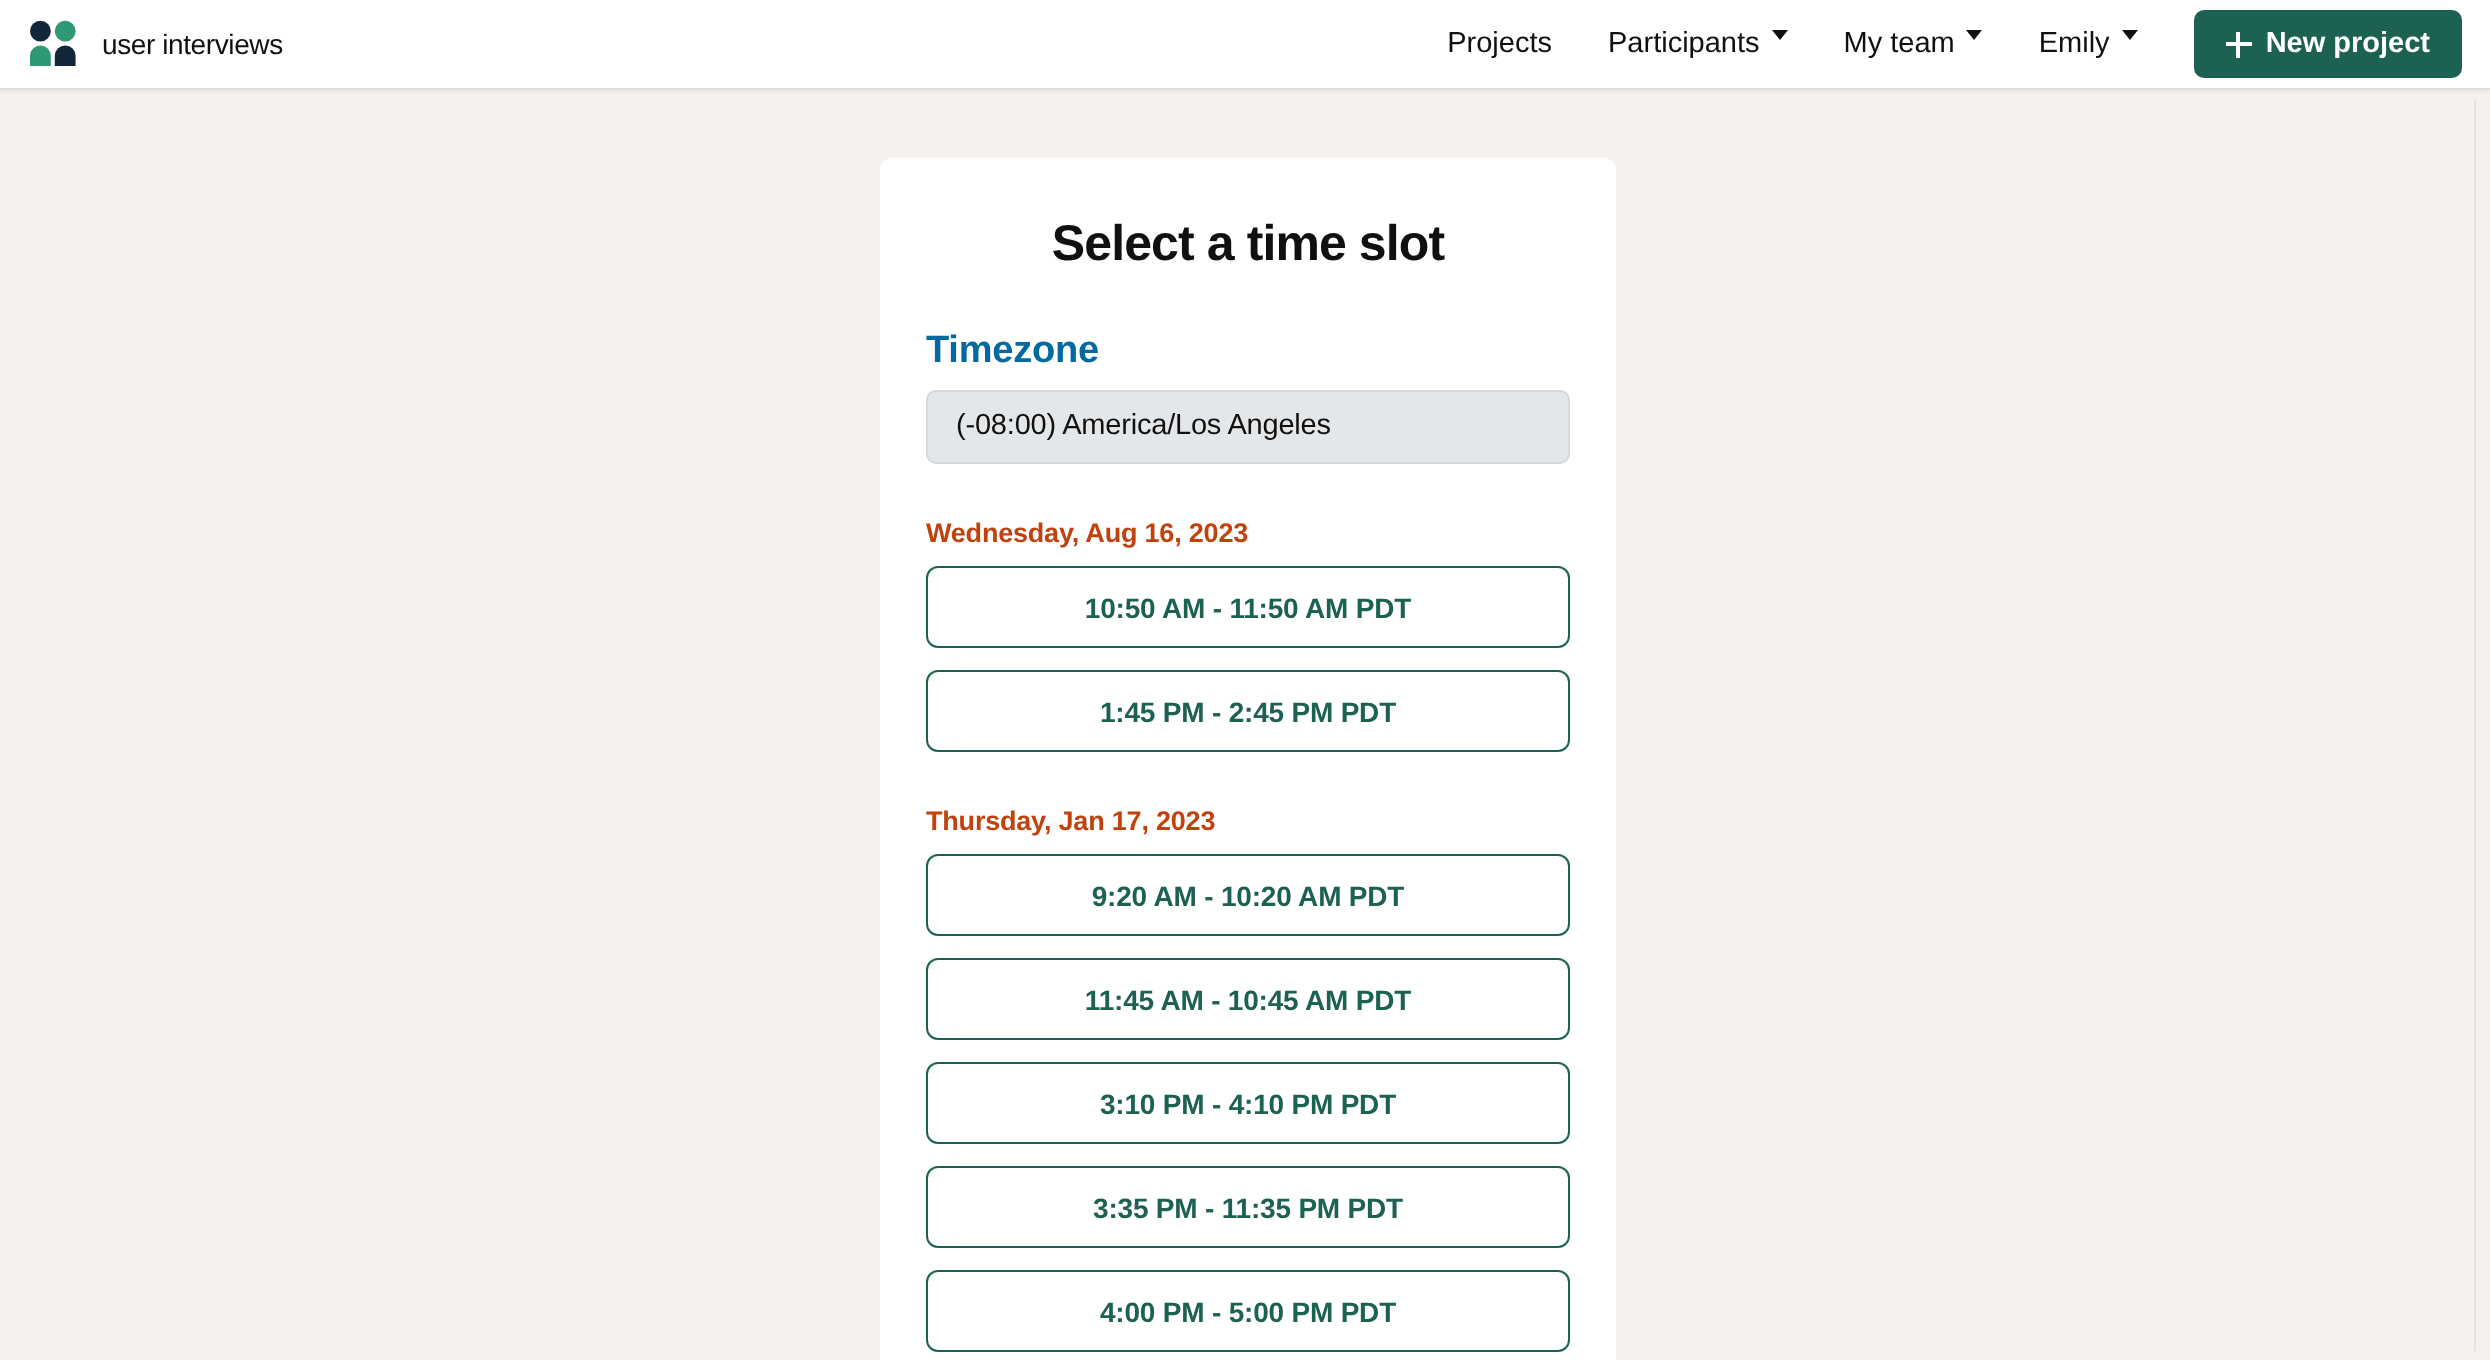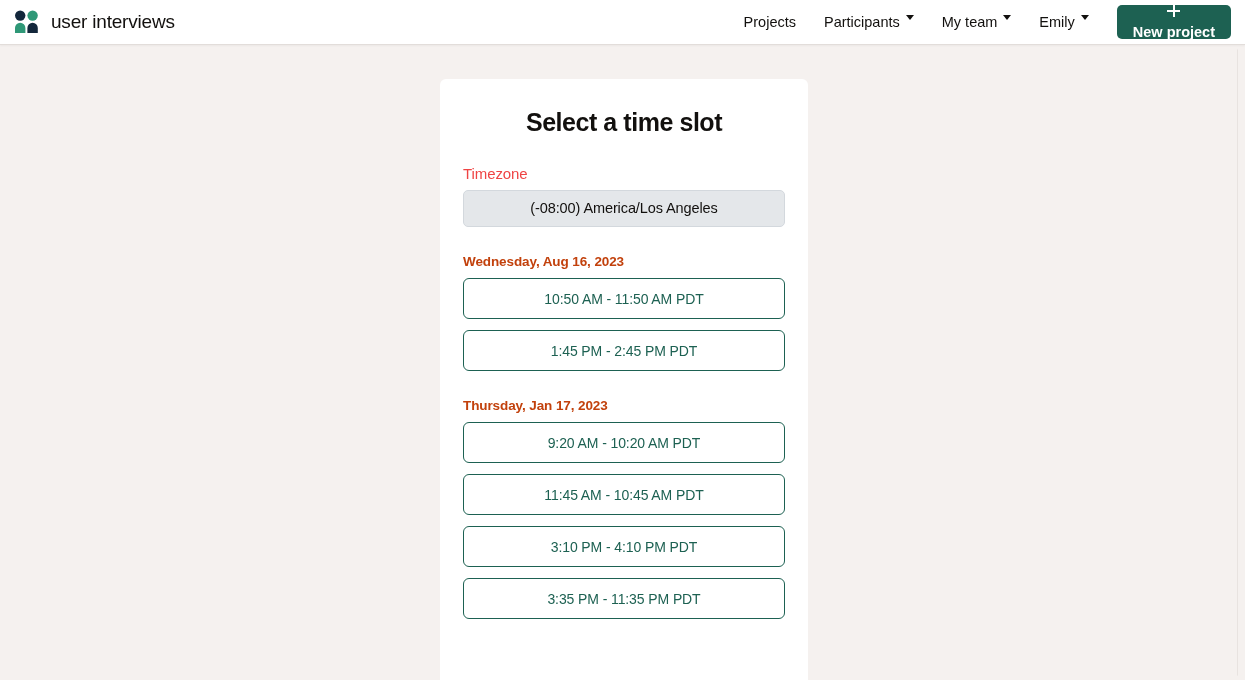--- a/index.html
+++ b/index.html
@@ -41,21 +41,21 @@
 
   .brand-mark {
     width: 27px;
     height: 24px;
     position: relative;
     flex: 0 0 auto;
   }
   .brand-mark svg { display: block; }
 
   .brand-name {
-    font-size: 19px;
+    font-size: 14px;
     letter-spacing: -0.2px;
     color: #12100e;
     font-weight: 400;
     white-space: nowrap;
   }
 
   .nav-right {
     margin-left: auto;
     display: flex;
     align-items: center;
@@ -95,21 +95,20 @@
     font-size: 14.5px;
     font-weight: 700;
     border: none;
     border-radius: 5px;
     height: 34px;
     padding: 0 16px;
     margin-left: 14px;
     cursor: pointer;
     font-family: inherit;
     white-space: nowrap;
-    flex-direction: column;
   }
   .plus-icon {
     position: relative;
     width: 13px; height: 13px;
     display: inline-block;
     flex: 0 0 auto;
   }
   .plus-icon::before, .plus-icon::after {
     content: "";
     position: absolute;
@@ -141,42 +140,42 @@
   .card-title {
     font-size: 25px;
     font-weight: 700;
     letter-spacing: -0.45px;
     text-align: center;
     color: #12100e;
     margin: 7px 0 28px 0;
   }
 
   .field-label {
-    font-size: 15px;
-    font-weight: 400;
-    color: #ef4444;
+    font-size: 19px;
+    font-weight: 700;
+    color: #0369a1;
     letter-spacing: -0.1px;
     margin-bottom: 8px;
   }
 
   .timezone-select {
     display: block;
     width: 100%;
     height: 37px;
     background: #e4e7ea;
     border: 1px solid #d3d8dd;
     border-radius: 5px;
     font-family: inherit;
     font-size: 14.5px;
     color: #12100e;
     padding: 0 14px;
     letter-spacing: -0.1px;
     line-height: 35px;
     cursor: pointer;
-    text-align: center;
+    text-align: left;
     white-space: nowrap;
     overflow: hidden;
     text-overflow: ellipsis;
   }
 
   .date-heading {
     font-size: 13.5px;
     font-weight: 700;
     color: #c2410c;
     letter-spacing: -0.1px;
@@ -186,21 +185,21 @@
   .slot-btn {
     display: block;
     width: 100%;
     height: 41px;
     background: #ffffff;
     border: 1px solid #1d6152;
     border-radius: 6px;
     color: #1d6152;
     font-family: inherit;
     font-size: 14px;
-    font-weight: 400;
+    font-weight: 700;
     letter-spacing: -0.1px;
     cursor: pointer;
     margin-bottom: 11px;
     text-align: center;
     white-space: nowrap;
   }
 
   
   .scroll-hint {
     position: absolute;
@@ -270,15 +269,16 @@
 
     <div class="date-heading">Wednesday, Aug 16, 2023</div>
     <button class="slot-btn">10:50 AM - 11:50 AM PDT</button>
     <button class="slot-btn">1:45 PM - 2:45 PM PDT</button>
 
     <div class="date-heading">Thursday, Jan 17, 2023</div>
     <button class="slot-btn">9:20 AM - 10:20 AM PDT</button>
     <button class="slot-btn">11:45 AM - 10:45 AM PDT</button>
     <button class="slot-btn">3:10 PM - 4:10 PM PDT</button>
     <button class="slot-btn">3:35 PM - 11:35 PM PDT</button>
+    <button class="slot-btn">4:00 PM - 5:00 PM PDT</button>
 
   </div>
 </div>
 
 </body></html>

